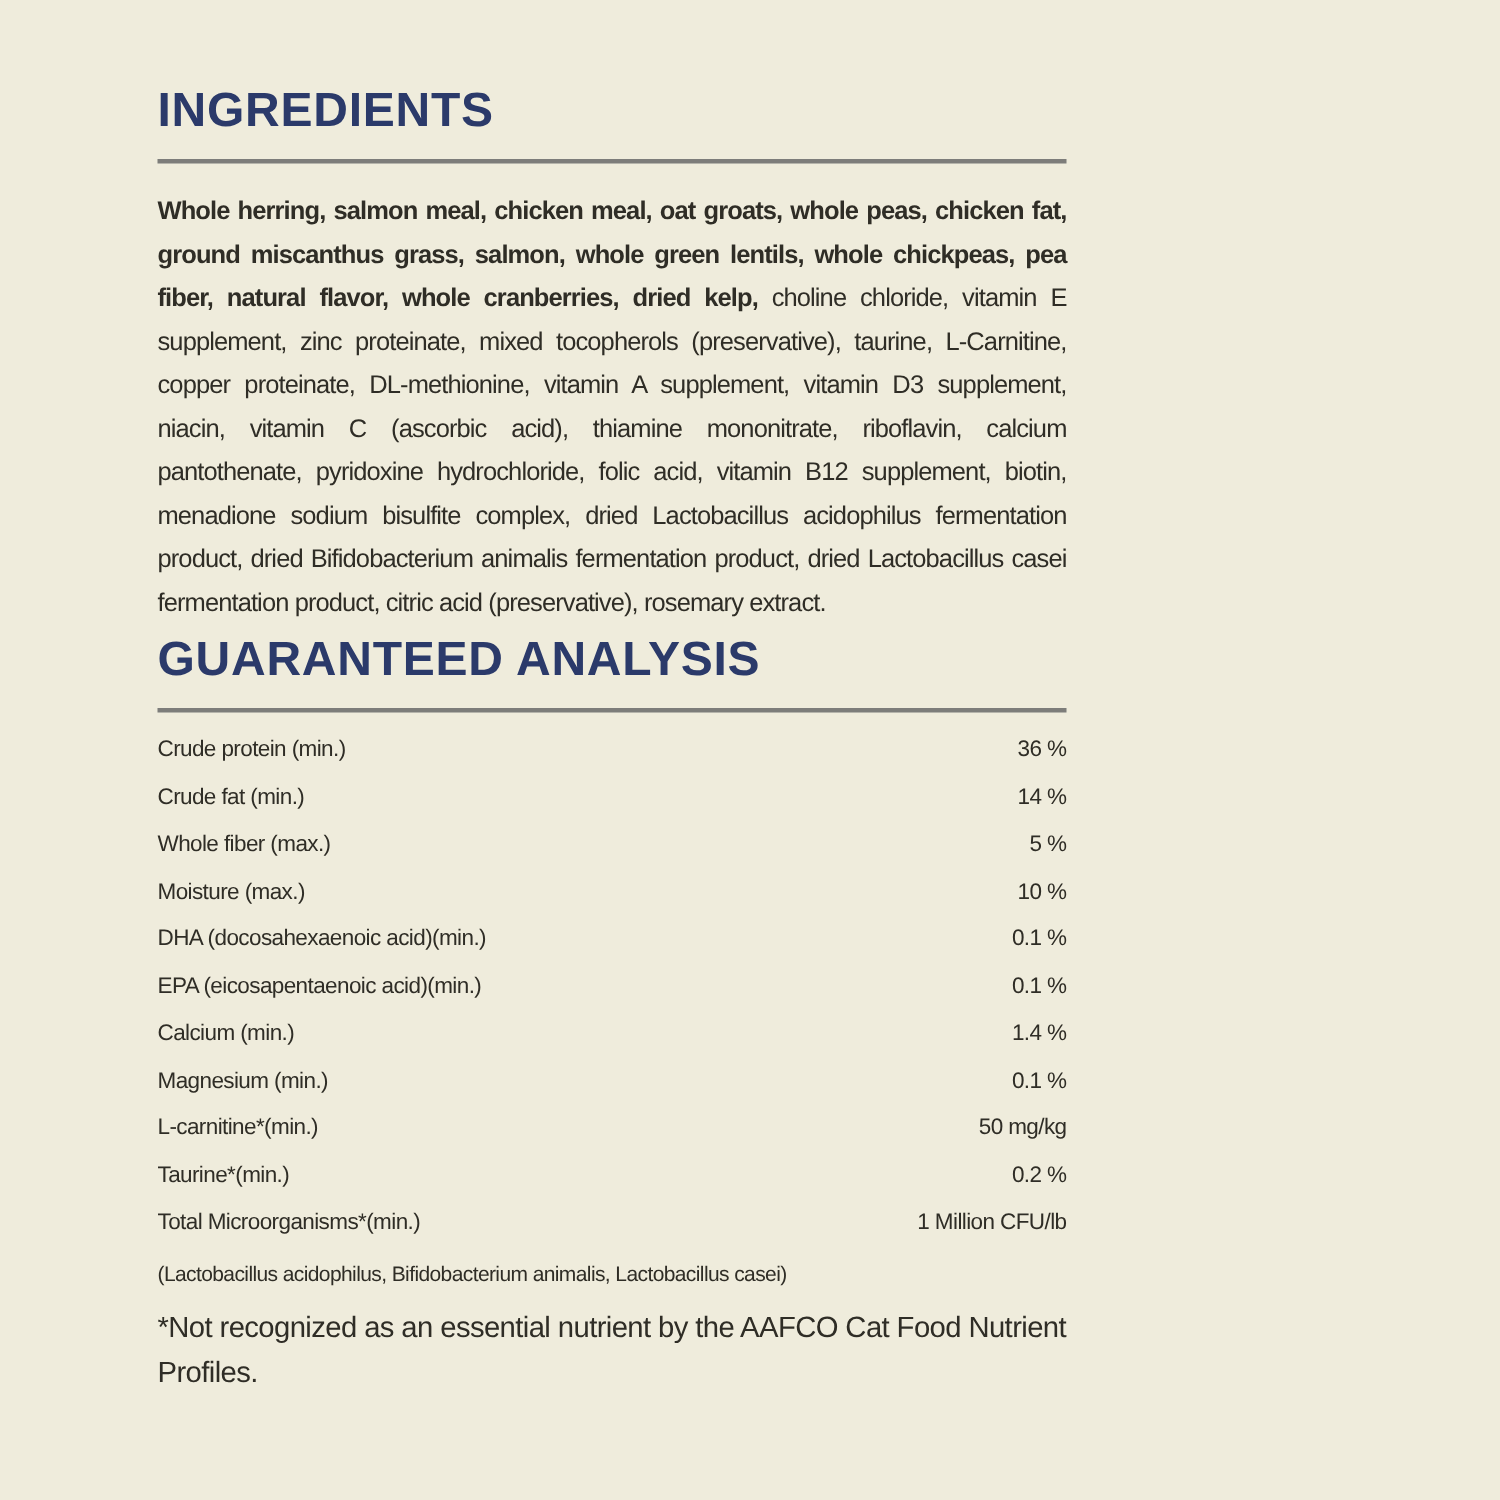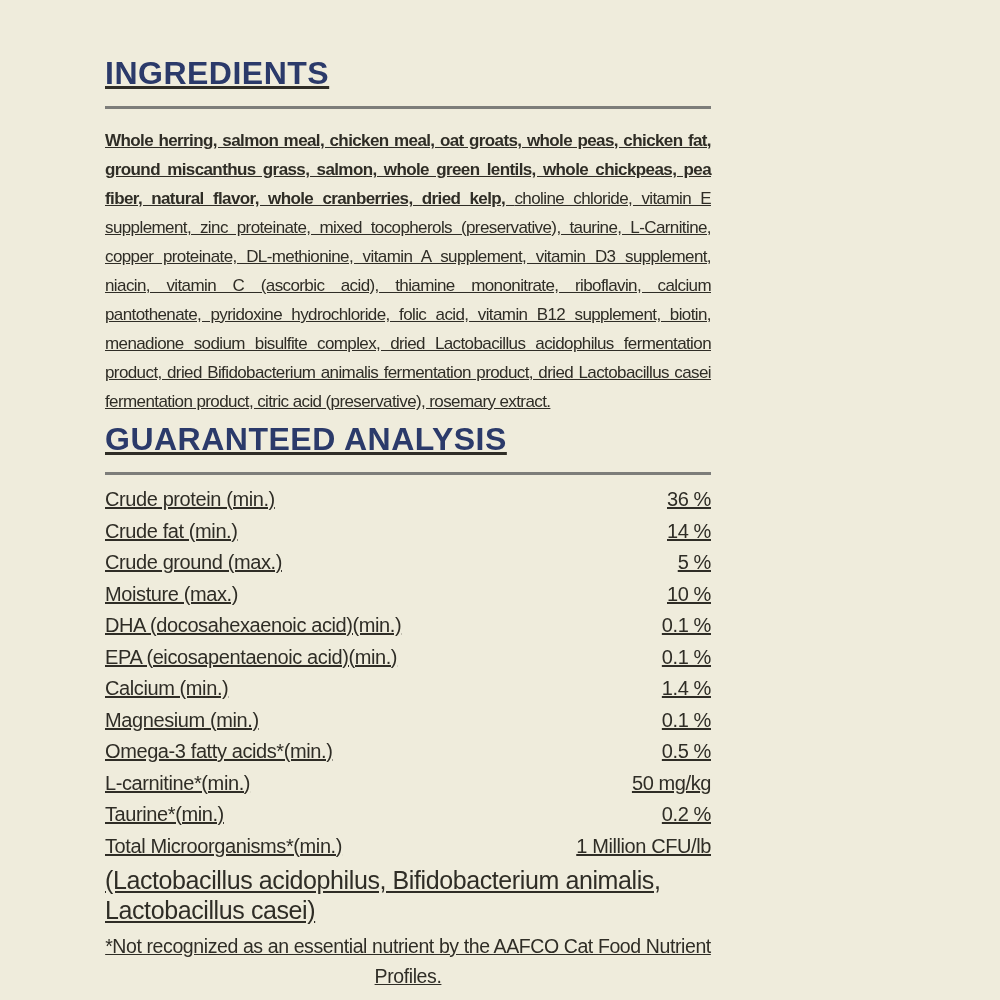--- a/index.html
+++ b/index.html
@@ -16,21 +16,20 @@
   }
   body {
     background: var(--bg);
     font-family: "Liberation Sans", sans-serif;
     color: var(--ink);
   }
   .panel {
     width: 816px;
     height: 1000px;
     padding: 56px 105px 0 105px;
-    text-decoration: underline;
   }
   .section-heading {
     font-size: 32px;
     line-height: 34px;
     font-weight: 700;
     letter-spacing: 0.5px;
     color: var(--navy);
   }
   .rule {
     height: 3px;
@@ -44,47 +43,46 @@
     letter-spacing: -0.6px;
     text-align: justify;
   }
   .ingredients-text .lead-bold { font-weight: 700; }
   .ga-heading-block { margin-top: 6px; }
   .ga-table { margin-top: 9px; }
   .ga-row {
     display: flex;
     align-items: flex-end;
     height: 31.5px;
-    font-size: 20px;
+    font-size: 15px;
     line-height: 31.5px;
     letter-spacing: -0.4px;
   }
   .ga-label { white-space: nowrap; }
   .ga-dots {
     flex: 1 1 auto;
     min-width: 12px;
     margin: 0 4px;
     background-image: radial-gradient(circle, #32302a 1.1px, transparent 1.7px);
     background-size: 7px 7px;
     background-repeat: repeat-x;
     background-position: left bottom 6px;
   }
   .ga-value { white-space: nowrap; }
   .micro-note {
     margin-top: 3px;
-    font-size: 25px;
+    font-size: 14px;
     line-height: 30px;
     letter-spacing: -0.4px;
   }
   .footnote {
     margin-top: 6px;
     font-size: 19.5px;
     line-height: 30px;
     letter-spacing: -0.4px;
-    text-align: center;
   }
 </style>
 </head>
 <body>
 
 <div class="panel">
 
   <h1 class="section-heading">INGREDIENTS</h1>
   <div class="rule"></div>
 
@@ -101,21 +99,21 @@
       <span class="ga-value">36 %</span>
     </div>
 
     <div class="ga-row">
       <span class="ga-label">Crude fat (min.)</span>
       <span class="ga-dots"></span>
       <span class="ga-value">14 %</span>
     </div>
 
     <div class="ga-row">
-      <span class="ga-label">Crude ground (max.)</span>
+      <span class="ga-label">Whole fiber (max.)</span>
       <span class="ga-dots"></span>
       <span class="ga-value">5 %</span>
     </div>
 
     <div class="ga-row">
       <span class="ga-label">Moisture (max.)</span>
       <span class="ga-dots"></span>
       <span class="ga-value">10 %</span>
     </div>
 
@@ -137,25 +135,20 @@
       <span class="ga-value">1.4 %</span>
     </div>
 
 
     <div class="ga-row">
       <span class="ga-label">Magnesium (min.)</span>
       <span class="ga-dots"></span>
       <span class="ga-value">0.1 %</span>
     </div>
 
-    <div class="ga-row">
-      <span class="ga-label">Omega-3 fatty acids*(min.)</span>
-      <span class="ga-dots"></span>
-      <span class="ga-value">0.5 %</span>
-    </div>
 
 
     <div class="ga-row">
       <span class="ga-label">L-carnitine*(min.)</span>
       <span class="ga-dots"></span>
       <span class="ga-value">50 mg/kg</span>
     </div>
 
     <div class="ga-row">
       <span class="ga-label">Taurine*(min.)</span>

